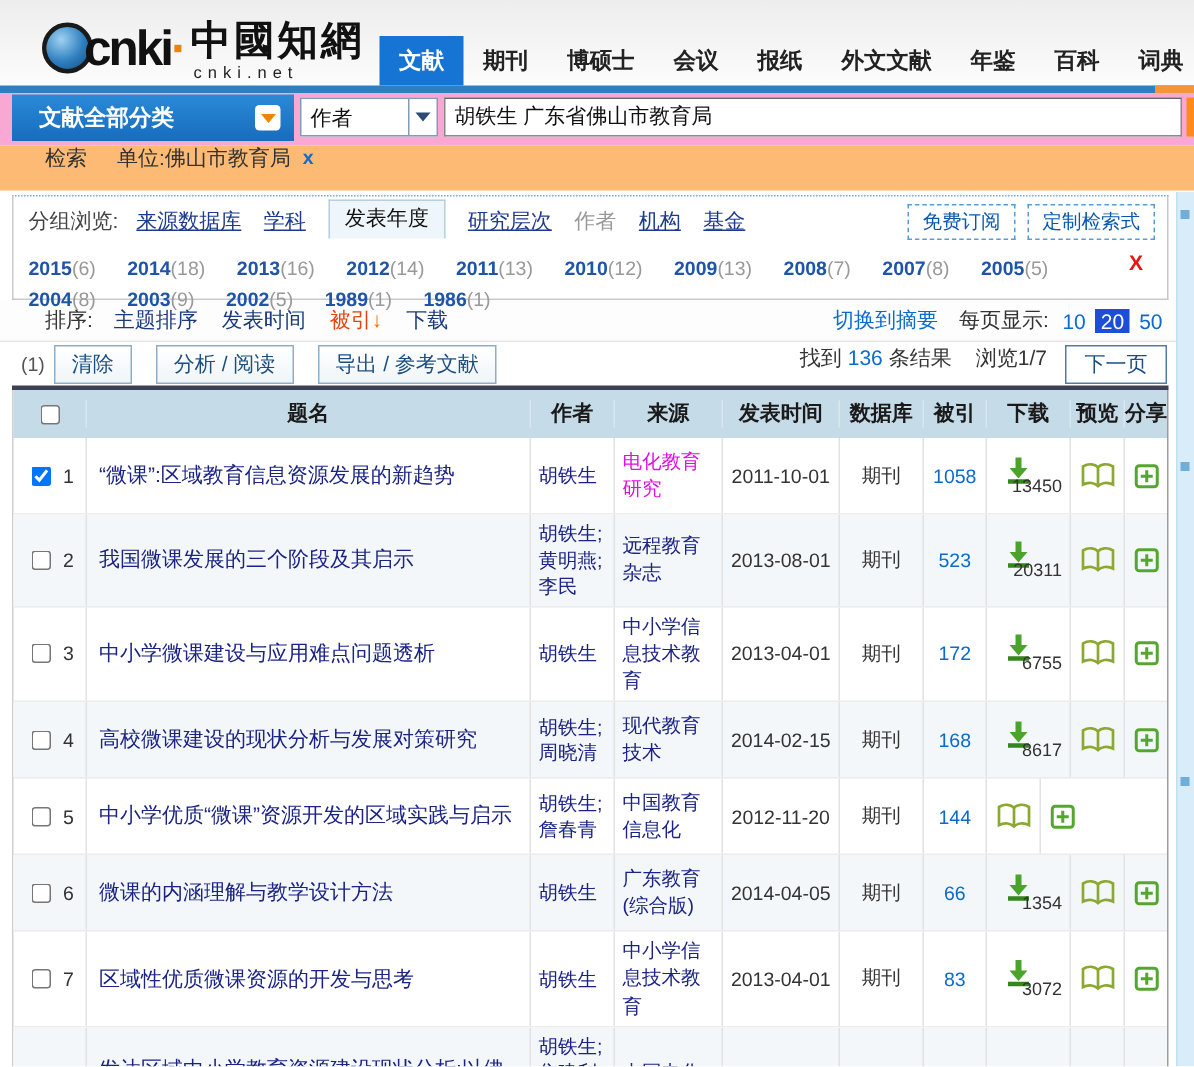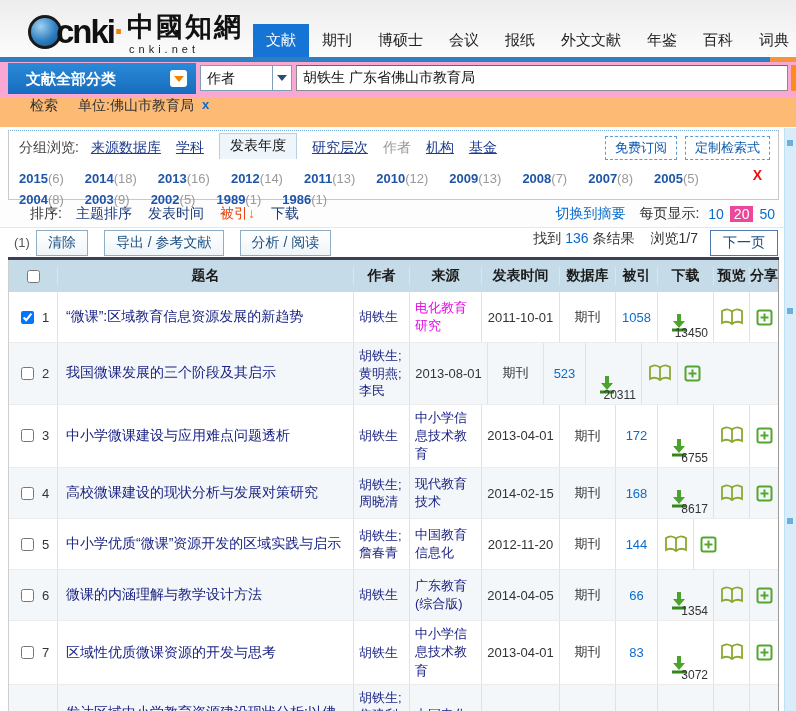--- a/index.html
+++ b/index.html
@@ -9,21 +9,21 @@
   
   .topbar{height:57px;background:linear-gradient(#ededed,#fcfcfc);display:flex;align-items:flex-end;}
   .logo{display:flex;align-items:center;margin:0 10px 2px 28px;white-space:nowrap;}
   .globe{width:34px;height:34px;border-radius:50%;background:radial-gradient(circle at 35% 30%,#9fd1f0,#2f7fc0 55%,#0d4f86);border:3px solid #1a1a1a;box-sizing:border-box;}
   .logo-latin{font-size:33px;font-weight:bold;letter-spacing:-2px;color:#111;margin-left:-6px;}
   .logo-latin .idot{color:#f08300;}
   .logo-cnwrap{display:flex;flex-direction:column;margin-left:4px;}
   .logo-cn{font-family:"Liberation Serif","DejaVu Serif",serif;font-size:27px;font-weight:bold;color:#111;letter-spacing:2px;}
   .logo-net{font-size:11px;letter-spacing:4px;color:#222;margin:-2px 0 0 2px;}
   .nav{display:flex;align-items:flex-end;margin-bottom:0;}
-  .nav-item{font-size:15px;font-weight:normal;color:#222;padding:7px 13px;cursor:pointer;white-space:nowrap;text-align:center;}
+  .nav-item{font-size:15px;font-weight:bold;color:#222;padding:7px 13px;cursor:pointer;white-space:nowrap;text-align:center;}
   .nav-item.active{background:#1574d4;color:#fff;}
   .blue-line{height:5px;background:#2e7fc0;position:relative;}
   .blue-line .orange-seg{position:absolute;right:0;top:0;width:26px;height:5px;background:#f5953b;}
 
   
   .search-row{position:relative;height:35px;background:#f9a8d4;}
   .cat-box{position:absolute;left:8px;top:1px;width:188px;height:31px;background:linear-gradient(#2a8ad8,#176cbd);color:#fff;font-size:15px;font-weight:bold;line-height:31px;padding-left:18px;box-sizing:border-box;cursor:pointer;}
   .cat-arrow{position:absolute;right:9px;top:7px;width:17px;height:17px;background:#fff;border-radius:3px;}
   .cat-arrow:after{content:"";position:absolute;left:4px;top:6px;border:5px solid transparent;border-top:6px solid #f08300;}
   .field-select{position:absolute;left:200px;top:3px;width:92px;height:26px;border:1px solid #7f9db9;background:#fff;box-sizing:border-box;font-size:14px;color:#111;line-height:24px;padding-left:6px;cursor:pointer;}
@@ -55,21 +55,21 @@
   
   .sort-row{height:27px;display:flex;align-items:center;padding:0 18px 0 30px;font-size:14px;border-bottom:1px solid #e7e7e7;background:#fdfdfd;}
   .sort-label{color:#333;margin-right:14px;}
   .sort-opt{color:#1a3a7c;margin-right:16px;cursor:pointer;white-space:nowrap;}
   .sort-opt.active{color:#e8430f;}
   .sort-opt.active .arr{color:#ff6a00;font-weight:bold;}
   .sort-right{margin-left:auto;display:flex;align-items:center;}
   .switch-link{color:#0a6cce;margin-right:14px;cursor:pointer;}
   .pp-label{color:#333;margin-right:6px;}
   .pp{color:#0a6cce;margin:0 3px;cursor:pointer;}
-  .pp.active{background:#ec4899;color:#fff;padding:0 4px;cursor:default;}
+  .pp.active{background:#1d4ed8;color:#fff;padding:0 4px;cursor:default;}
 
   
   .action-row{height:29px;display:flex;align-items:center;padding:0 18px 0 14px;font-size:13px;}
   .sel-count{color:#555;margin-right:6px;}
   .abtn{border:1px solid #8faec6;background:linear-gradient(#ffffff,#f0f5f9);color:#1c4f80;font-size:14px;padding:3px 11px;margin-right:16px;cursor:pointer;white-space:nowrap;}
   .action-right{margin-left:auto;display:flex;align-items:flex-start;color:#333;font-size:14px;}
   .found-num{color:#0a6cce;margin:0 4px;}
   .browse{margin:0 12px 0 16px;}
   .next-btn{border:1px solid #4e7ab0;background:#fff;color:#1c4f80;font-size:14px;padding:3px 12px;cursor:pointer;}
 
@@ -89,21 +89,21 @@
   .c-title{width:296px;justify-content:flex-start;padding:4px 8px;}
   .c-title a{color:#1b2384;font-size:14px;line-height:1.55;cursor:pointer;}
   .c-auth{width:56px;color:#1b2384;font-size:13px;line-height:1.35;white-space:pre-line;justify-content:flex-start;padding-left:5px;cursor:pointer;}
   .c-src{width:72px;justify-content:flex-start;padding-left:5px;}
   .c-src a{color:#1b2384;font-size:13px;line-height:1.4;cursor:pointer;}
   .c-src a.visited{color:#e10de1;}
   .c-date{width:78px;font-size:13px;color:#333;}
   .c-db{width:56px;font-size:13px;color:#333;}
   .c-cited{width:42px;}
   .c-cited a{color:#0a6cce;font-size:13px;cursor:pointer;}
-  .c-dl{width:56px;flex-direction:column;justify-content:flex-end;align-items:center;padding:2px;}
+  .c-dl{width:56px;flex-direction:column;justify-content:center;align-items:center;padding:2px;}
   .dl-ic{cursor:pointer;line-height:0;align-self:center;margin-right:14px;}
   .dl-n{font-size:12px;color:#333;align-self:flex-end;margin-top:-6px;padding-right:3px;}
   .c-prev{width:36px;}
   .c-share{width:29px;}
   .icon-btn{cursor:pointer;line-height:0;}
 
   
   .right-strip{position:absolute;right:0;top:128px;bottom:0;width:11px;background:#d9ecf9;border-left:1px solid #bfe0f2;}
   .right-strip .dot{position:absolute;left:2px;width:6px;height:6px;background:#6faed8;}
 </style>
@@ -206,22 +206,22 @@
           <span class="pp">10</span>
           <span class="pp active">20</span>
           <span class="pp">50</span>
         </span>
     </span>
   </div>
 
   <div class="action-row">
     <span class="sel-count">(1)</span>
     <span class="abtn">清除</span>
+    <span class="abtn">分析 / 阅读</span>
     <span class="abtn">导出 / 参考文献</span>
-    <span class="abtn">分析 / 阅读</span>
     <span class="action-right">
       <span>找到</span>
       <span class="found-num">136</span>
       <span>条结果</span>
       <span class="browse">浏览1/7</span>
       <span class="next-btn">下一页</span>
     </span>
   </div>
 
   <div class="dark-divider"></div>
@@ -291,20 +291,23 @@
     <div class="td c-sel">
       <input type="checkbox" style="">
       <span class="num">2</span>
     </div>
     <div class="td c-title">
             <a>我国微课发展的三个阶段及其启示</a>
           </div>
     <div class="td c-auth">胡铁生;
 黄明燕;
 李民</div>
+    <div class="td c-src">
+            <a>远程教育杂志</a>
+          </div>
     <div class="td c-date">2013-08-01</div>
     <div class="td c-db">期刊</div>
     <div class="td c-cited">
             <a>523</a>
           </div>
     <div class="td c-dl">
       <span class="dl-ic">
         <svg width="20" height="19" viewBox="0 0 20 19">
                 <rect x="8" y="1" width="4" height="8" fill="#4aa42c"></rect>
                 <polygon points="4,8 16,8 10,15" fill="#4aa42c"></polygon>

